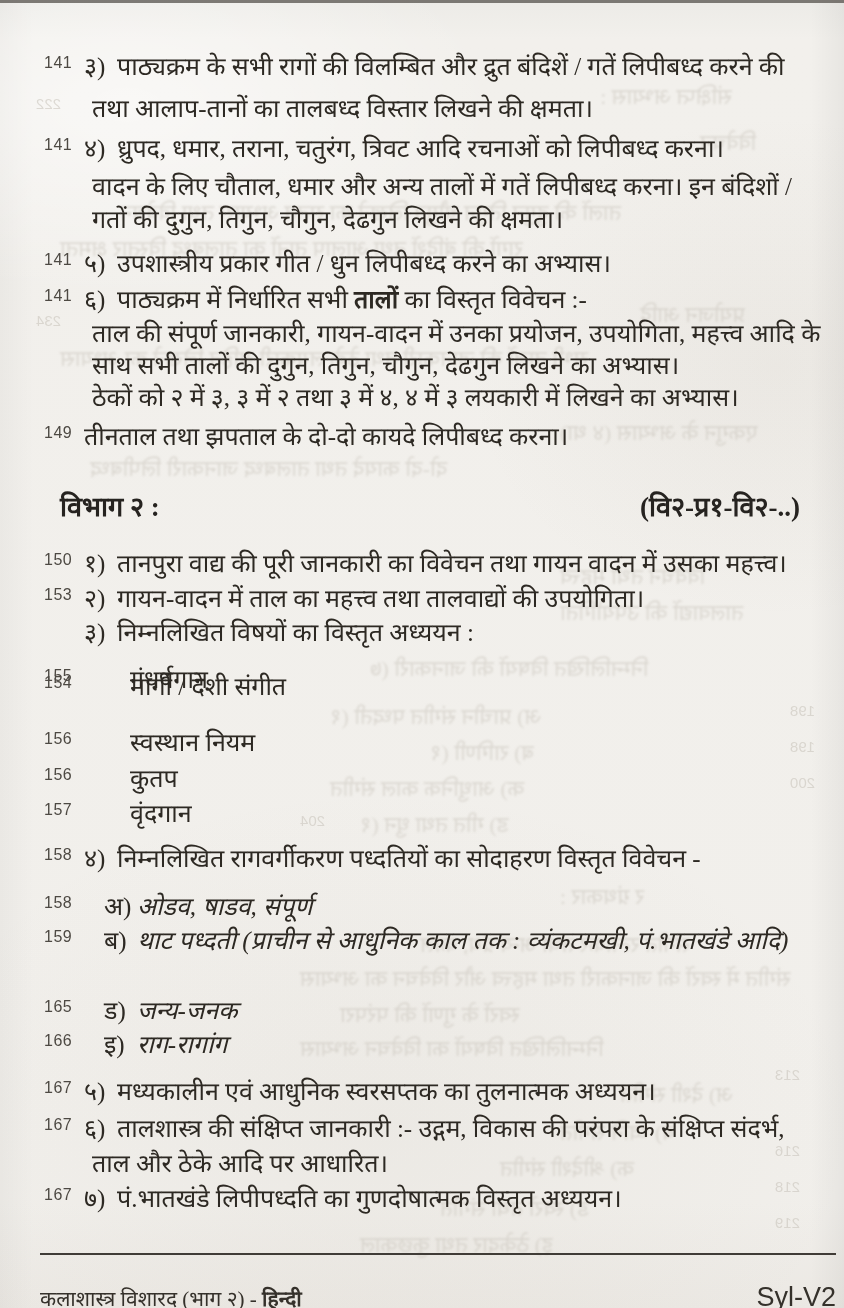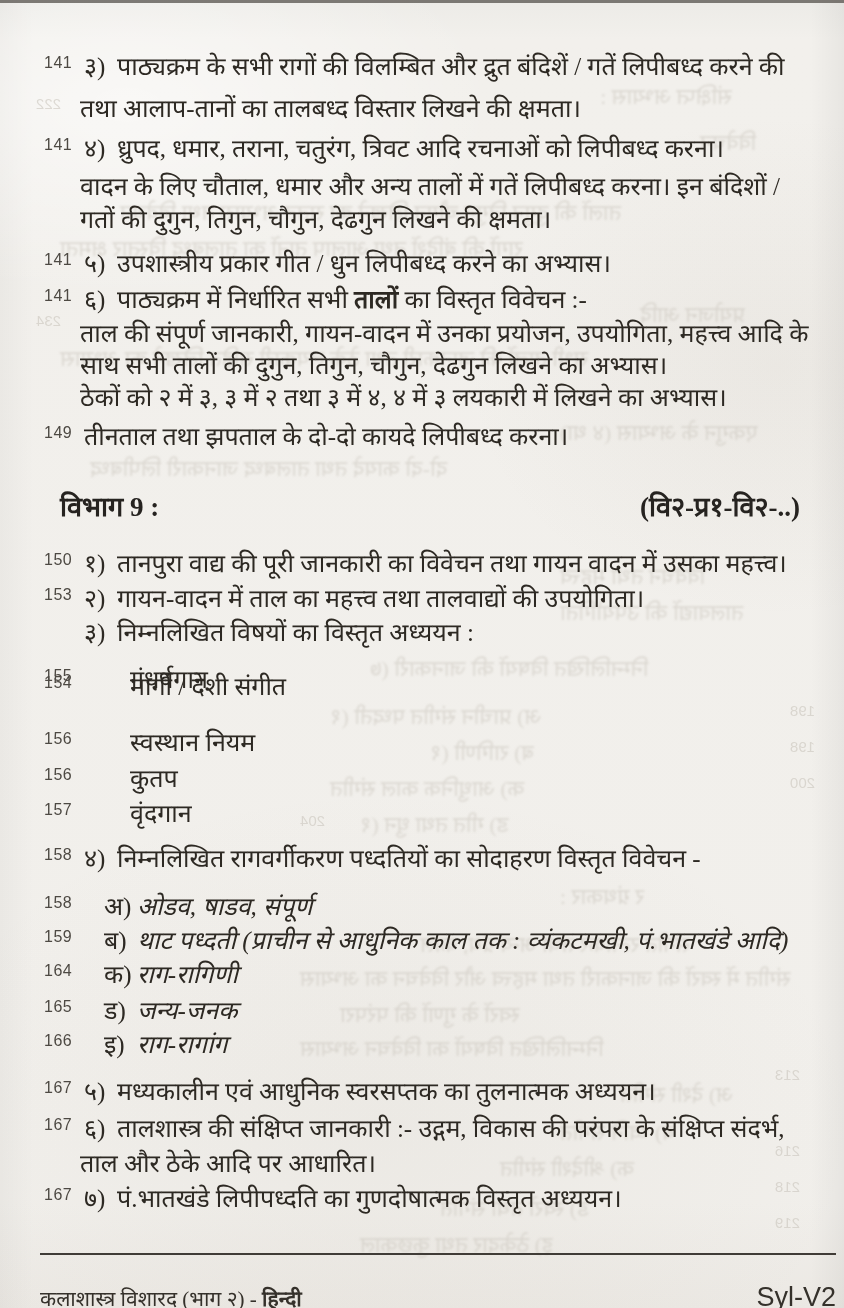--- a/index.html
+++ b/index.html
@@ -27,21 +27,21 @@
 
   
   .row{position:absolute;left:0;width:844px;height:40px;white-space:nowrap;font-size:25px;}
   .num{
     position:absolute;left:44px;top:6px;
     font-family:"Liberation Sans","DejaVu Sans",sans-serif;
     font-size:16px;color:#4d4943;letter-spacing:.5px;
   }
   .mk{position:absolute;left:84px;}
   .tx{position:absolute;left:117px;}
-  .row.cont .tx{left:80px;text-align:right;}
+  .row.cont .tx{left:92px;text-align:right;}
   .row.sub .tx{left:130px;}
   .mk2{position:absolute;left:104px;}
   .tx2{position:absolute;left:137px;font-style:italic;}
   .tx b{font-weight:bold;}
 
   .heading-row{
     position:absolute;top:487px;left:60px;width:740px;
     display:flex;justify-content:space-between;
     font-weight:bold;font-size:27px;color:#262320;
   }
@@ -136,21 +136,21 @@
   </div>
   <div class="row cont" style="top:379px">
     <span class="tx">ठेकों को २ में ३, ३ में २ तथा ३ में ४, ४ में ३ लयकारी में लिखने का अभ्यास।</span>
   </div>
   <div class="row" style="top:418px">
     <span class="num">149</span>
     <span class="mk">तीनताल तथा झपताल के दो-दो कायदे लिपीबध्द करना।</span>
   </div>
 
   <div class="heading-row">
-    <span>विभाग 9 :</span>
+    <span>विभाग २ :</span>
     <span>(वि२-प्र१-वि२-..)</span>
   </div>
 
   <div class="row" style="top:545px">
     <span class="num">150</span>
     <span class="mk">१)</span>
     <span class="tx">तानपुरा वाद्य की पूरी जानकारी का विवेचन तथा गायन वादन में उसका महत्त्व।</span>
   </div>
   <div class="row" style="top:580px">
     <span class="num">153</span>
@@ -189,25 +189,20 @@
   <div class="row" style="top:888px">
     <span class="num">158</span>
     <span class="mk2">अ)</span>
     <span class="tx2">ओडव, षाडव, संपूर्ण</span>
   </div>
   <div class="row" style="top:922px">
     <span class="num">159</span>
     <span class="mk2">ब)</span>
     <span class="tx2">थाट पध्दती (प्राचीन से आधुनिक काल तक : व्यंकटमखी, पं.भातखंडे आदि)</span>
   </div>
-  <div class="row" style="top:956px">
-    <span class="num">164</span>
-    <span class="mk2">क)</span>
-    <span class="tx2">राग-रागिणी</span>
-  </div>
   <div class="row" style="top:992px">
     <span class="num">165</span>
     <span class="mk2">ड)</span>
     <span class="tx2">जन्य-जनक</span>
   </div>
   <div class="row" style="top:1026px">
     <span class="num">166</span>
     <span class="mk2">इ)</span>
     <span class="tx2">राग-रागांग</span>
   </div>

